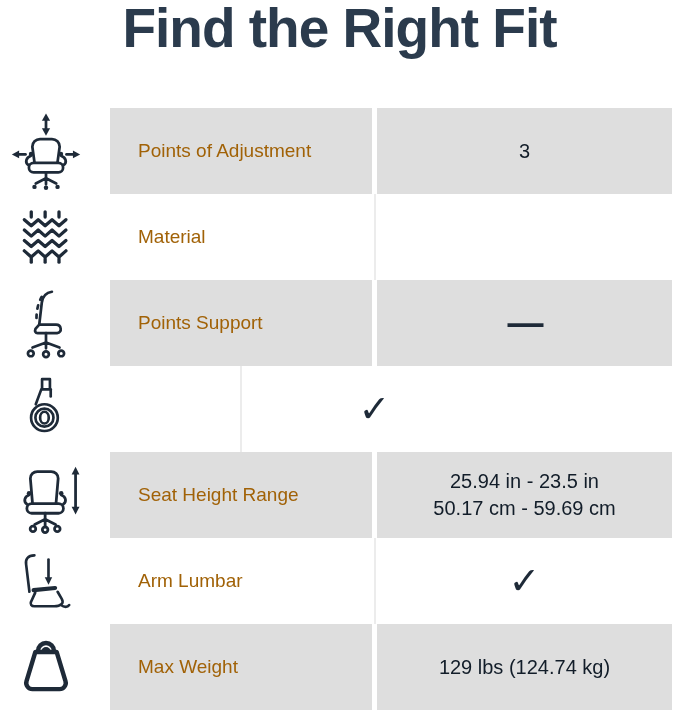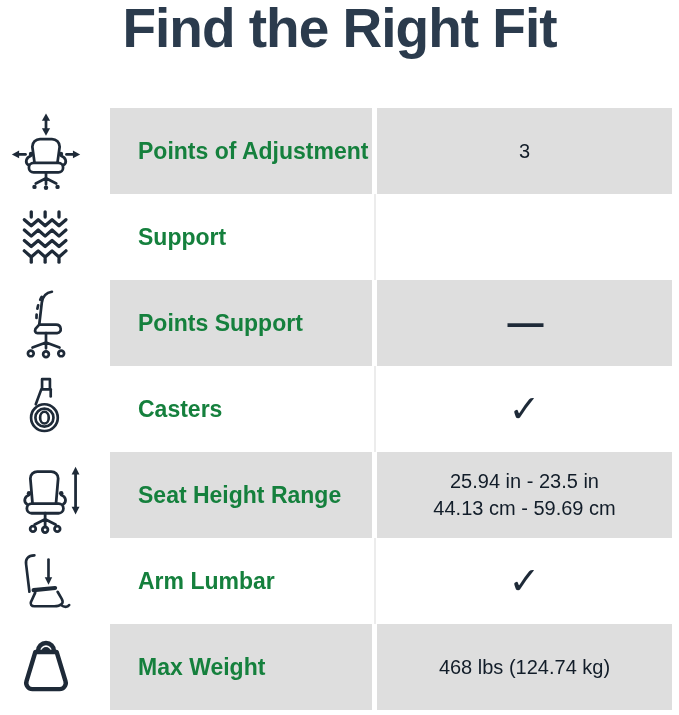--- a/index.html
+++ b/index.html
@@ -24,22 +24,22 @@
     grid-template-columns:110px 262px 5px 295px 7px;
     height:86px;
   }
   .icon-cell {
     display:flex; align-items:center; justify-content:center;
     padding-right:18px;
   }
   .label-cell {
     display:flex; align-items:center;
     padding-left:28px;
-    font-size:23px; font-weight:bold;
-    color:#15803d;
+    font-size:19px; font-weight:normal;
+    color:#a16207;
   }
   .gap-cell { position:relative; }
   .value-cell {
     display:flex; flex-direction:column; align-items:center; justify-content:center;
     font-size:20px; text-align:center; line-height:27px;
     color:#121d29;
   }
   .row.shaded .label-cell, .row.shaded .value-cell { background:#dedede; }
   .row.plain .gap-cell::after {
     content:""; position:absolute; top:0; bottom:0; left:50%;
@@ -95,21 +95,21 @@
         <line x1="45" y1="3" x2="45" y2="9"></line>
         <path d="M5,12 L13,19 L21,12 L29,19 L37,12 L45,19 L53,12"></path>
         <path d="M5,24 L13,31 L21,24 L29,31 L37,24 L45,31 L53,24"></path>
         <path d="M5,36 L13,43 L21,36 L29,43 L37,36 L45,43 L53,36"></path>
         <path d="M5,48 L13,55 L21,48 L29,55 L37,48 L45,55 L53,48"></path>
         <line x1="13" y1="57" x2="13" y2="61"></line>
         <line x1="29" y1="57" x2="29" y2="61"></line>
         <line x1="45" y1="57" x2="45" y2="61"></line>
       </svg>
     </div>
-    <div class="label-cell">Support</div>
+    <div class="label-cell">Material</div>
     <div class="gap-cell"></div>
     <div></div>
   </div>
 
   <div class="row shaded">
     <div class="icon-cell">
       <svg class="icon-svg" width="66" height="76" viewBox="0 0 76 90">
         <path d="M45,8 c-8,1 -11,6 -12,13 l-3,26"></path>
         <path d="M33,14 c-5,8 -7,20 -6,30" stroke-dasharray="4 7"></path>
         <path d="M30,47 h20 c6,0 8,9 1,10 H28 c-2.5,0 -3.5,-2.5 -2.5,-5 z"></path>
@@ -132,21 +132,20 @@
     <div class="icon-cell">
       <svg class="icon-svg" width="48" height="66" viewBox="0 0 60 84" style="stroke-width:3.4">
         <rect x="25" y="4" width="10" height="13"></rect>
         <path d="M24,17 L17,36"></path>
         <path d="M36,17 L36,26"></path>
         <circle cx="28" cy="53" r="17"></circle>
         <circle cx="28" cy="53" r="11.5"></circle>
         <ellipse cx="28" cy="53" rx="5.5" ry="7.5"></ellipse>
       </svg>
     </div>
-    <div class="label-cell">Casters</div>
     <div class="gap-cell"></div>
     <div class="value-cell">
       <span class="check">✓</span>
     </div>
     <div></div>
   </div>
 
   <div class="row shaded">
     <div class="icon-cell">
       <svg class="icon-svg" width="80" height="80" viewBox="0 0 92 92">
@@ -163,21 +162,21 @@
         <circle cx="59" cy="85" r="3.2"></circle>
         <line x1="80" y1="21" x2="80" y2="61"></line>
         <path class="fill" d="M75.5,22.5 L80,13.5 L84.5,22.5 Z"></path>
         <path class="fill" d="M75.5,59.5 L80,68.5 L84.5,59.5 Z"></path>
       </svg>
     </div>
     <div class="label-cell">Seat Height Range</div>
     <div class="gap-cell"></div>
     <div class="value-cell">
       <div>25.94 in - 23.5 in</div>
-      <div>44.13 cm - 59.69 cm</div>
+      <div>50.17 cm - 59.69 cm</div>
     </div>
     <div></div>
   </div>
 
   <div class="row plain">
     <div class="icon-cell">
       <svg class="icon-svg" width="58" height="68" viewBox="0 0 70 82">
         <path d="M21,10 c-8,0 -11,5 -10,11 l4,33"></path>
         <line x1="38" y1="15" x2="38" y2="38"></line>
         <path class="fill" d="M33.5,36.5 L38,45.5 L42.5,36.5 Z"></path>
@@ -197,17 +196,17 @@
   <div class="row shaded">
     <div class="icon-cell">
       <svg class="icon-svg" width="62" height="60" viewBox="0 0 70 66">
         <path class="thick" d="M23,16 H47 L57,49 a7,7 0 0 1 -7,9 H20 a7,7 0 0 1 -7,-9 Z"></path>
         <path class="thick" d="M26,15 a9,9 0 0 1 18,0"></path>
         <path class="fill" d="M29.5,16 a5.5,5.5 0 0 1 11,0 z"></path>
       </svg>
     </div>
     <div class="label-cell">Max Weight</div>
     <div class="gap-cell"></div>
-    <div class="value-cell">468 lbs (124.74 kg)</div>
+    <div class="value-cell">129 lbs (124.74 kg)</div>
     <div></div>
   </div>
 
 </div>
 
 </body></html>

